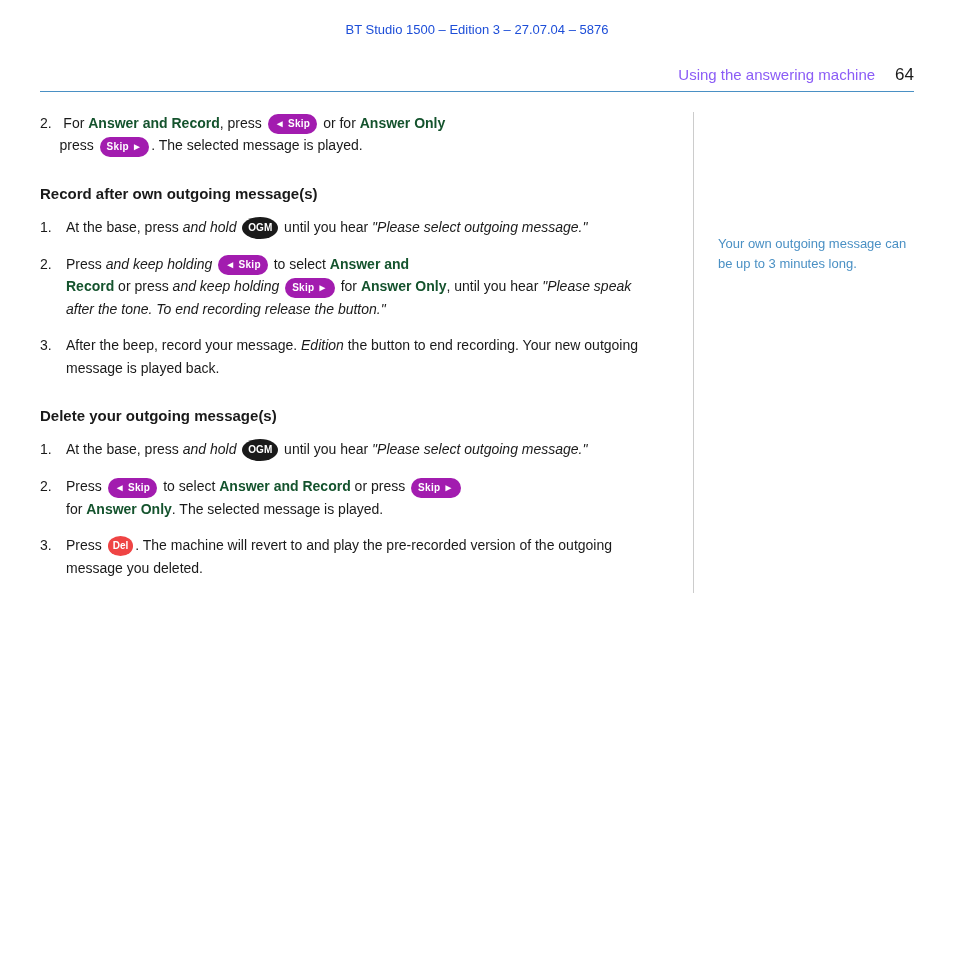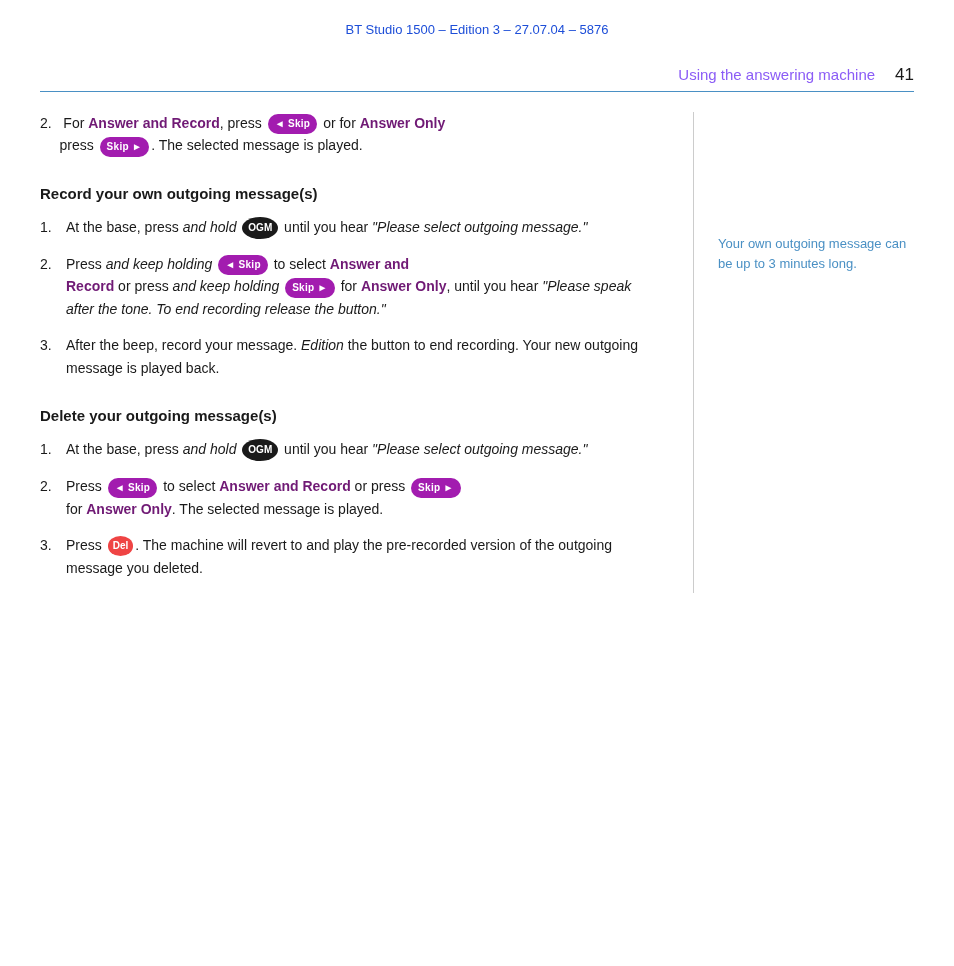--- a/index.html
+++ b/index.html
@@ -99,21 +99,21 @@
     .list-num {
       min-width: 26px;
       font-size: 14px;
     }
 
     .list-content {
       flex: 1;
     }
 
     .blue-bold {
-      color: #701a75;
+      color: #14532d;
       font-weight: bold;
     }
 
     .italic-text {
       font-style: italic;
     }
 
     
     .btn-pill {
       display: inline-flex;
@@ -167,36 +167,36 @@
 <body>
 
 <div class="page-header">
   <span>BT Studio 1500 – Edition 3 – 27.07.04 – 5876</span>
 </div>
 
 <div class="page-layout">
 
   <div class="chapter-header">
     <span class="chapter-title">Using the answering machine</span>
-    <span class="page-number">41</span>
+    <span class="page-number">64</span>
   </div>
 
   <div class="content-area">
 
     <div class="main-column">
 
       <div class="section-intro">
         <p>
           <span>2.&nbsp;&nbsp;</span>
           <span>For </span><span class="blue-bold">Answer and Record</span><span>, press </span><span class="btn-pill">◄ Skip</span><span> or for </span><span class="blue-bold">Answer Only</span><span><br>&nbsp;&nbsp;&nbsp;&nbsp;&nbsp;</span><span>press </span><span class="btn-pill">Skip ►</span><span>. The selected message is played.</span>
         </p>
       </div>
 
       <div class="section-record">
-        <div class="section-heading">Record your own outgoing message(s)</div>
+        <div class="section-heading">Record after own outgoing message(s)</div>
 
         <ol class="numbered-list">
           <li>
             <span class="list-num">1.</span>
             <span class="list-content">
               At the base, press <span class="italic-text">and hold</span> <span class="btn-ogm">OGM</span> until you hear <span class="italic-text">"Please select outgoing message."</span>
             </span>
           </li>
           <li>
             <span class="list-num">2.</span>

